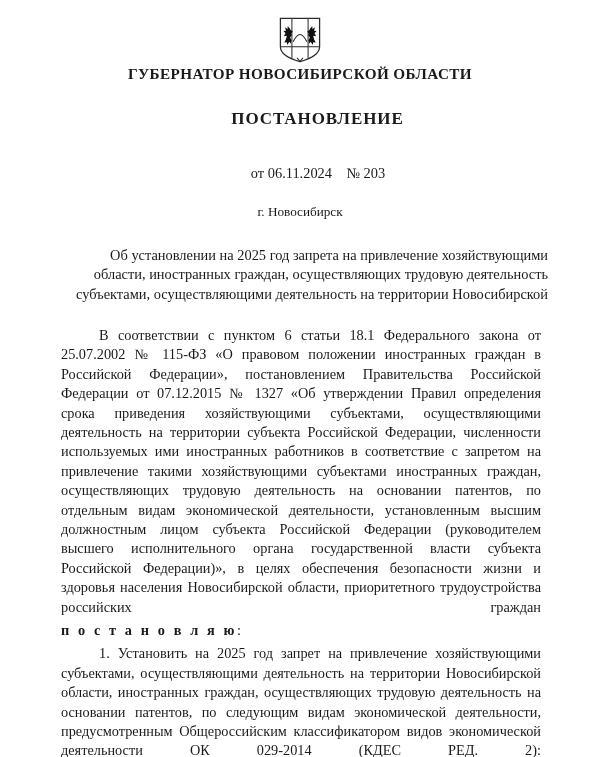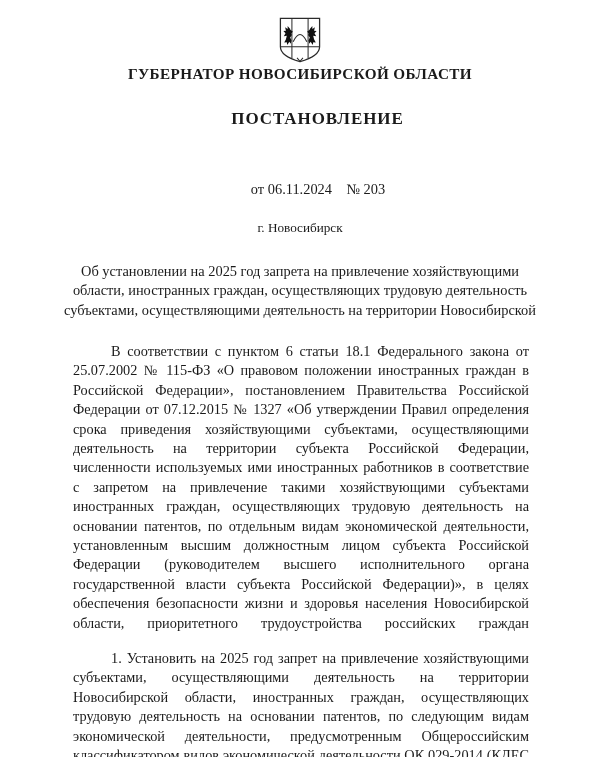--- a/index.html
+++ b/index.html
@@ -52,50 +52,50 @@
     font-size: 17px;
     letter-spacing: 0.9px;
     margin-top: 26px;
     padding-left: 35px;
   }
 
   
   .date-line {
     text-align: center;
     font-size: 14.4px;
-    margin-top: 52px;
+    margin-top: 36px;
     padding-left: 36px;
   }
   .date-line .num-sep { display: inline-block; width: 7px; }
   .city-line {
     text-align: center;
     font-size: 13.2px;
     margin-top: 22px;
   }
 
   
   .doc-title {
     margin-top: 26px;
-    text-align: center;
+    text-align: right;
     font-size: 14.4px;
     line-height: 19.3px;
     padding: 0 52px;
   }
   .doc-title .tl { display: block; white-space: nowrap; }
 
   
   .body-block {
     margin-top: 22px;
     padding: 0 55px 0 57px;
     font-size: 14.3px;
     line-height: 19.4px;
     text-align: justify;
   }
   .para {
-    margin: 16px;
+    margin: 4px;
     text-indent: 38px;
     text-align: justify;
     text-align-last: left;
   }
   .no-indent { text-indent: 0; }
 
   .spaced-bold {
     font-weight: bold;
     letter-spacing: 2.6px;
   }
@@ -164,19 +164,20 @@
   <div class="doc-title">
     <span class="tl">Об установлении на 2025 год запрета на привлечение хозяйствующими</span>
     <span class="tl">области, иностранных граждан, осуществляющих трудовую деятельность</span>
     <span class="tl">субъектами, осуществляющими деятельность на территории Новосибирской</span>
   </div>
 
   <div class="body-block">
 
     <p class="para stretch">В соответствии с пунктом 6 статьи 18.1 Федерального закона от 25.07.2002 № 115-ФЗ «О правовом положении иностранных граждан в Российской Федерации», постановлением Правительства Российской Федерации от 07.12.2015 № 1327 «Об утверждении Правил определения срока приведения хозяйствующими субъектами, осуществляющими деятельность на территории субъекта Российской Федерации, численности используемых ими иностранных работников в соответствие с запретом на привлечение такими хозяйствующими субъектами иностранных граждан, осуществляющих трудовую деятельность на основании патентов, по отдельным видам экономической деятельности, установленным высшим должностным лицом субъекта Российской Федерации (руководителем высшего исполнительного органа государственной власти субъекта Российской Федерации)», в целях обеспечения безопасности жизни и здоровья населения Новосибирской области, приоритетного трудоустройства российских граждан</p>
 
+    <p class="para no-indent"><span class="spaced-bold">п о с т а н о в л я ю</span><span>:</span></p>
 
     <p class="para stretch">1. Установить на 2025 год запрет на привлечение хозяйствующими субъектами, осуществляющими деятельность на территории Новосибирской области, иностранных граждан, осуществляющих трудовую деятельность на основании патентов, по следующим видам экономической деятельности, предусмотренным Общероссийским классификатором видов экономической деятельности ОК 029-2014 (КДЕС РЕД. 2):</p>
 
     <p class="item">1) торговля розничная напитками в специализированных магазинах (код 47.25);</p>
 
   </div>
 </div>
 
 </body></html>

